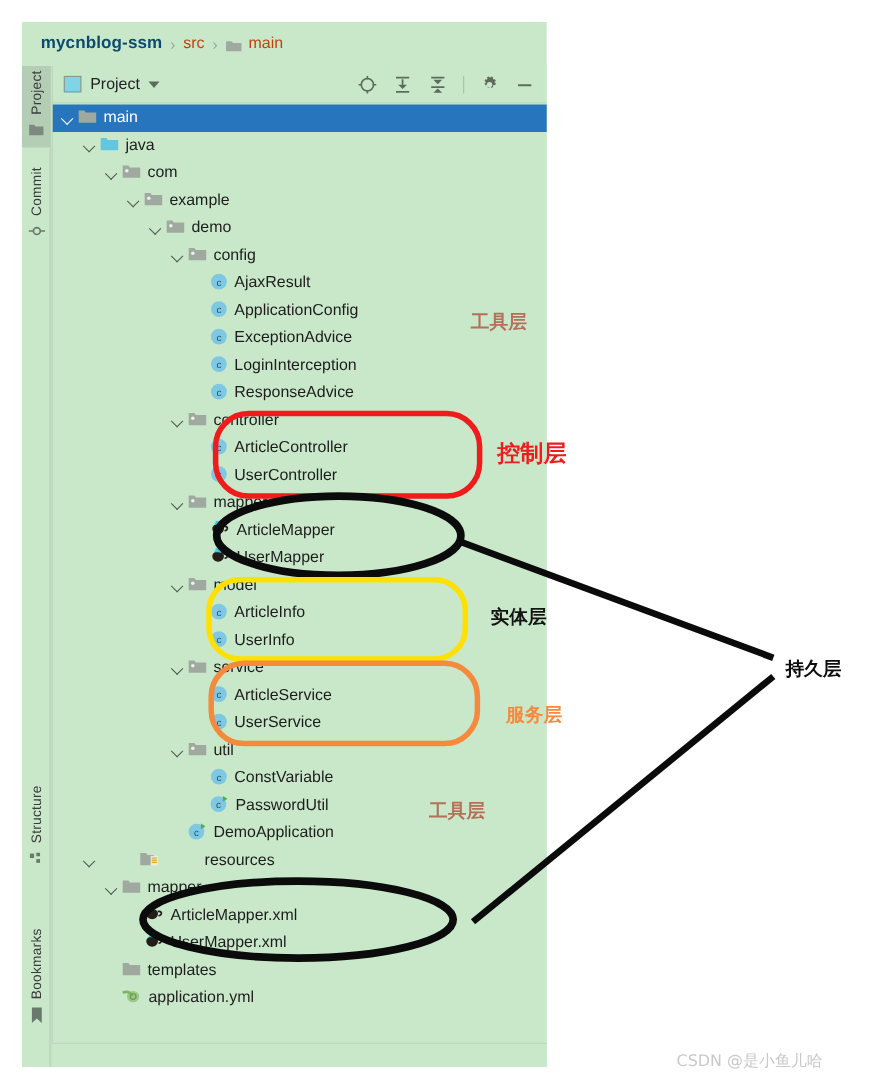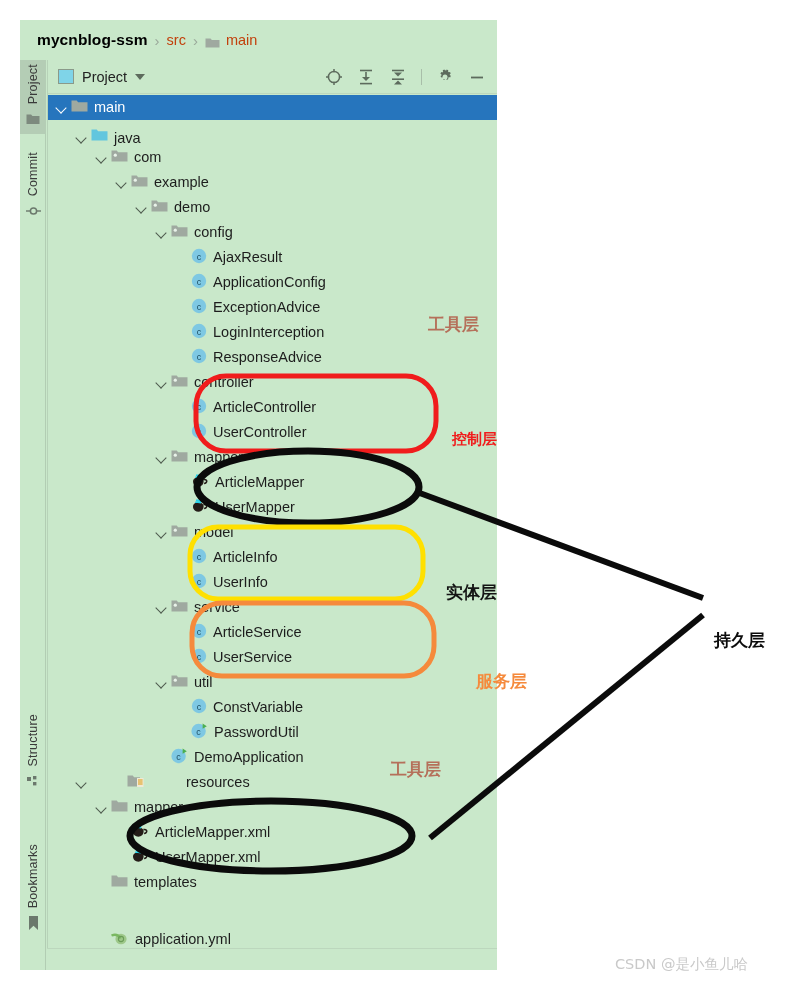--- a/index.html
+++ b/index.html
@@ -20,21 +20,21 @@
     background: #c9e8ca;
     overflow: hidden;
   }
 
   
   .breadcrumb {
     position: absolute; left: 0; top: 0; width: 477px; height: 40px;
     display: flex; align-items: center; padding-left: 17px;
     font-size: 15px; color: #2b2b2b;
   }
-  .crumb-proj { font-weight: bold; font-size: 15.5px; color:#000000; letter-spacing:.1px; }
+  .crumb-proj { font-weight: bold; font-size: 15.5px; color:#0c4a6e; letter-spacing:.1px; }
   .crumb-sep { color:#9aa99a; margin: 0 7px; font-size: 15px; }
   .crumb-txt { color:#c2410c; font-size:14.5px; }
   .crumb-folder-ic { display:inline-block; width:15px; height:12px; margin-right:6px; position:relative; top:1px;}
 
   
   .stripe {
     position:absolute; left:0; top:40px; width:26px; height:910px;
     background:#c9e8ca; border-right:1px solid #b2cdb3;
   }
   .stripe-btn {
@@ -87,25 +87,25 @@
   .lbl { line-height:1; }
 
   
   .ide-bottom {
     position:absolute; left:27px; bottom:0; width:450px; height:22px;
     border-top:1px solid #bcd7bd; background:#c9e8ca;
   }
 
   
   .anno { position:absolute; font-weight:bold; white-space:nowrap;
-          font-family:"DejaVu Sans","Liberation Sans",sans-serif;margin-top:32px; }
+          font-family:"DejaVu Sans","Liberation Sans",sans-serif; }
   .anno-tool1 { left:428px; top:281px; font-size:17px; color:#b5705a; }
-  .anno-ctrl  { left:452px; top:398px; font-size:15px; color:#f01c1c; }
+  .anno-ctrl  { left:452px; top:398px; font-size:21px; color:#f01c1c; }
   .anno-model { left:446px; top:549px; font-size:17px; color:#141414; }
-  .anno-svc   { left:476px; top:638px; font-size:17px; color:#f58a3c; }
+  .anno-svc   { left:460px; top:638px; font-size:17px; color:#f58a3c; }
   .anno-tool2 { left:390px; top:726px; font-size:17px; color:#b5705a; }
   .anno-persist{ left:714px; top:597px; font-size:17px; color:#0c0c0c; }
 
   svg.ovl { position:absolute; left:0; top:0; width:799px; height:989px; pointer-events:none; }
 
   .watermark {
     position:absolute; left:615px; top:955px;
     font-size:14.5px; color:#c9c9c9; white-space:nowrap;
     font-family:"DejaVu Sans","Liberation Sans",sans-serif;
   }
@@ -222,21 +222,21 @@
       </div>
 
       <div class="tree" id="tree">
           <div class="row sel" style="padding-left: 6px;">
             <span class="chev open"></span>
             <span class="ic"><svg width="17" height="14" viewBox="0 0 17 14">
                 <path d="M0.5 1.5h5.2l1.4 1.7H16.5v9.3H0.5z" fill="#9fa9a0"></path>
               </svg></span>
             <span class="lbl">main</span>
           </div>
-          <div class="row" style="padding-left: 26px; align-items: flex-end;">
+          <div class="row" style="padding-left: 26px;">
             <span class="chev open"></span>
             <span class="ic"><svg width="17" height="14" viewBox="0 0 17 14">
                 <path d="M0.5 1.5h5.2l1.4 1.7H16.5v9.3H0.5z" fill="#62c6de"></path>
               </svg></span>
             <span class="lbl">java</span>
           </div>
           <div class="row" style="padding-left: 46px;">
             <span class="chev open"></span>
             <span class="ic"><svg width="17" height="14" viewBox="0 0 17 14">
                 <path d="M0.5 1.5h5.2l1.4 1.7H16.5v9.3H0.5z" fill="#9fa9a0"></path>
@@ -480,21 +480,21 @@
               </svg></span>
             <span class="lbl">UserMapper.xml</span>
           </div>
           <div class="row" style="padding-left: 46px;">
             <span class="chev "></span>
             <span class="ic"><svg width="17" height="14" viewBox="0 0 17 14">
                 <path d="M0.5 1.5h5.2l1.4 1.7H16.5v9.3H0.5z" fill="#9fa9a0"></path>
               </svg></span>
             <span class="lbl">templates</span>
           </div>
-          <div class="row" style="padding-left: 46px; margin-top: 32px;">
+          <div class="row" style="padding-left: 46px;">
             <span class="chev "></span>
             <span class="ic"><svg width="18" height="15" viewBox="0 0 18 15">
                 <ellipse cx="10" cy="8" rx="5.6" ry="5.2" fill="#9ec88a"></ellipse>
                 <path d="M0.5 4.5C4 3 7.5 4 9.5 7.5" fill="none" stroke="#7ab861" stroke-width="2.4"></path>
                 <circle cx="10" cy="8" r="2.6" fill="none" stroke="#6a9c57" stroke-width="1.1"></circle>
               </svg></span>
             <span class="lbl">application.yml</span>
           </div>
         </div>
 

